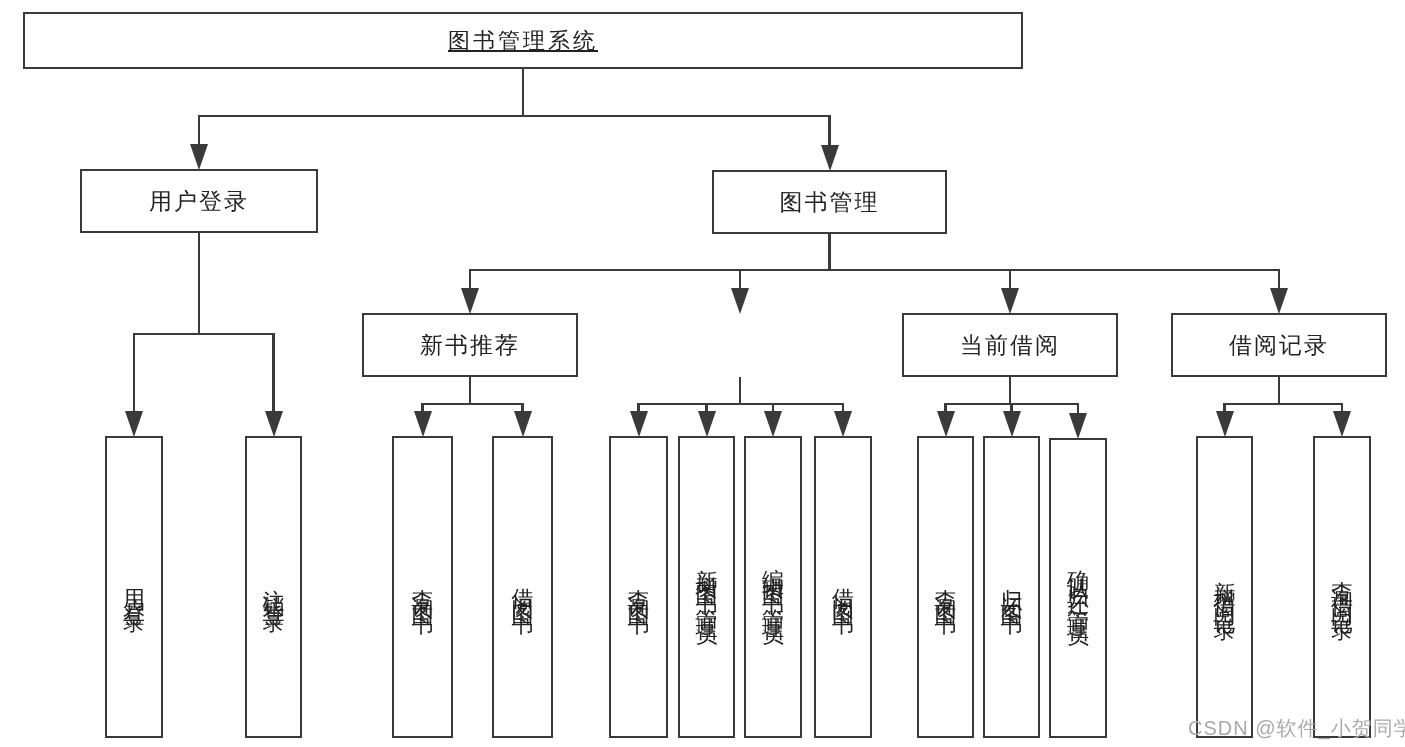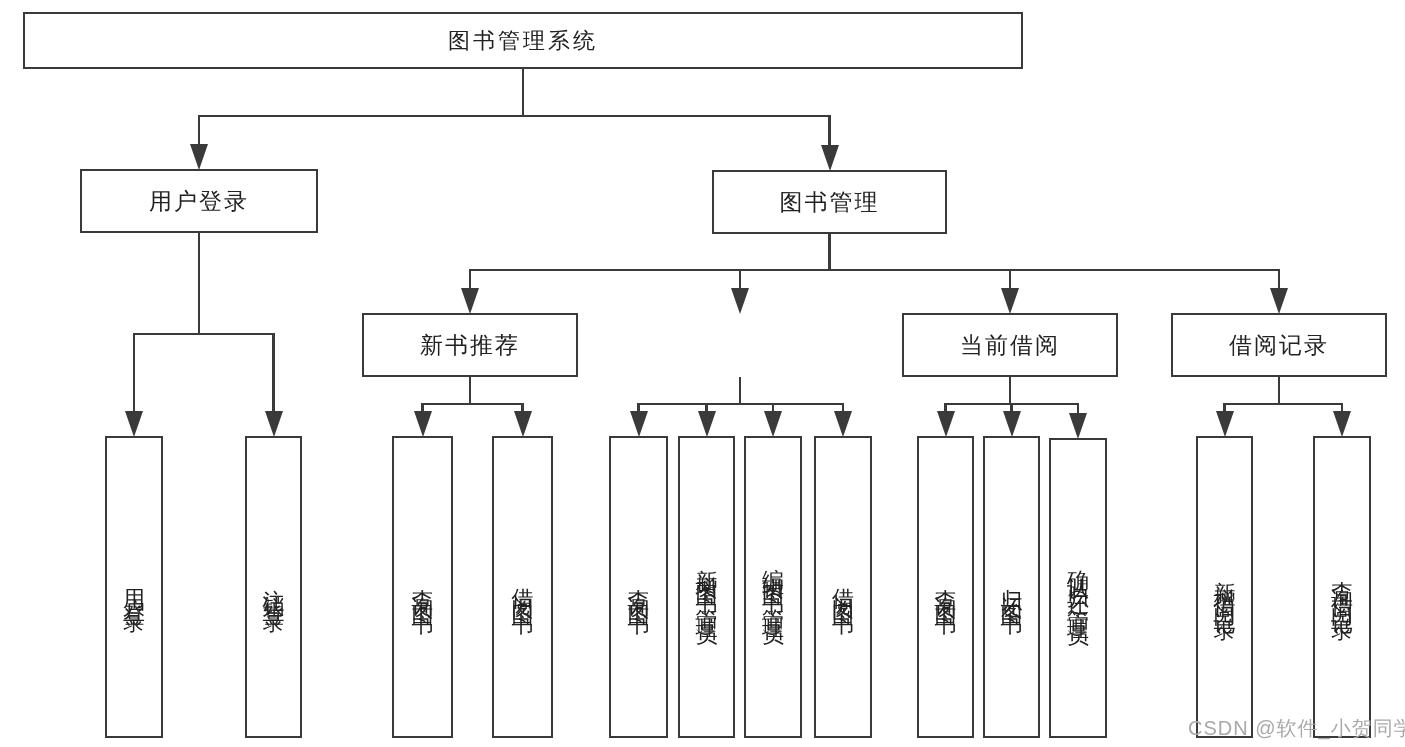--- a/index.html
+++ b/index.html
@@ -19,21 +19,21 @@
   .node{
     position:absolute;
     border:2.5px solid var(--line);
     background:var(--bg);
     display:flex;align-items:center;justify-content:center;
     color:var(--text);
   }
   .node .lbl{
     font-size:23px;letter-spacing:2px;white-space:nowrap;line-height:1;
   }
-  .node.root .lbl{font-size:22px;letter-spacing:3px;}
+  .node.root .lbl{font-size:22px;letter-spacing:3px;text-decoration:underline;}
   .node.vert .lbl{
     writing-mode:vertical-rl;text-orientation:mixed;
     font-size:22px;letter-spacing:8px;line-height:1;white-space:nowrap;
   }
   .cline{
     position:absolute;background:var(--line);
   }
   .arrow{
     position:absolute;width:0;height:0;
     border-left:9px solid transparent;

